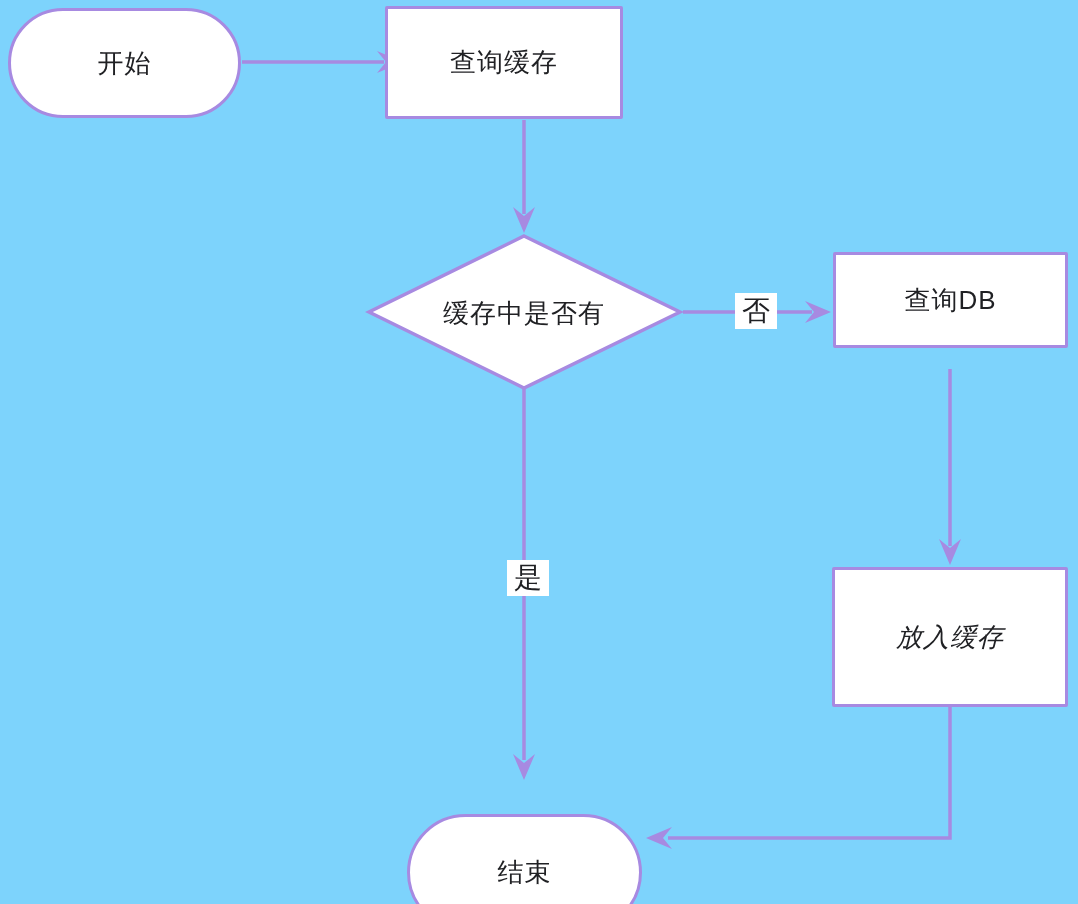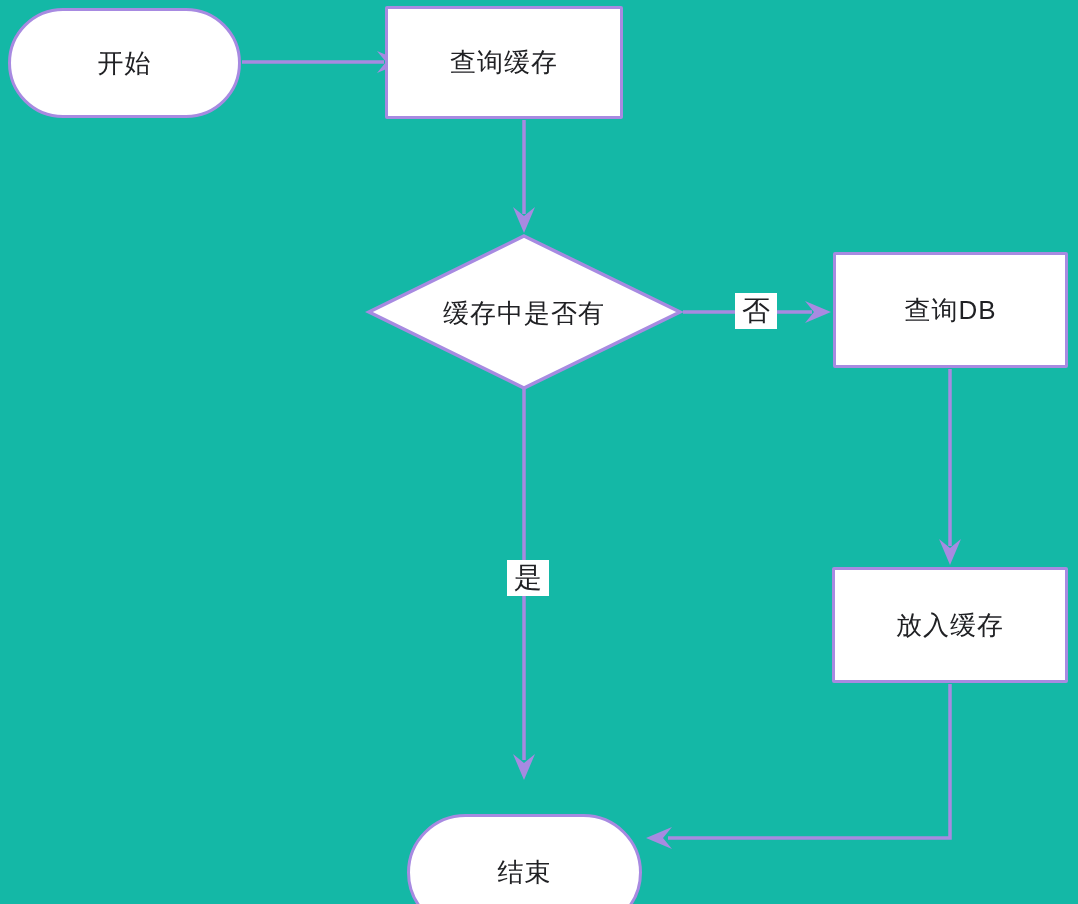--- a/index.html
+++ b/index.html
@@ -4,21 +4,21 @@
 <style>
   html, body {
     margin: 0;
     padding: 0;
     background: #ffffff;
   }
   #canvas {
     position: relative;
     width: 1078px;
     height: 904px;
-    background: #14b8a6;
+    background: #7dd3fc;
     font-family: "Liberation Sans", "DejaVu Sans", sans-serif;
     overflow: hidden;
   }
   #connector-layer {
     position: absolute;
     left: 0;
     top: 0;
     width: 1078px;
     height: 904px;
   }
@@ -37,22 +37,22 @@
   }
   .terminator {
     border-radius: 60px;
   }
   .process {
     border-radius: 2px;
   }
   
   #node-start      { left: 8px;   top: 8px;   width: 233px; height: 110px; }
   #node-query-cache{ left: 385px; top: 6px;   width: 238px; height: 113px; }
-  #node-query-db   { left: 833px; top: 252px; width: 235px; height: 116px; }
-  #node-put-cache  { left: 832px; top: 567px; width: 236px; height: 116px; }
+  #node-query-db   { left: 833px; top: 252px; width: 235px; height: 96px; }
+  #node-put-cache  { left: 832px; top: 567px; width: 236px; height: 140px; font-style: italic; }
   #node-end        { left: 407px; top: 782px; width: 235px; height: 117px; margin-top: 32px; }
   
   .diamond-label {
     position: absolute;
     left: 394px;
     top: 296px;
     width: 260px;
     height: 34px;
     display: flex;
     align-items: flex-start;

